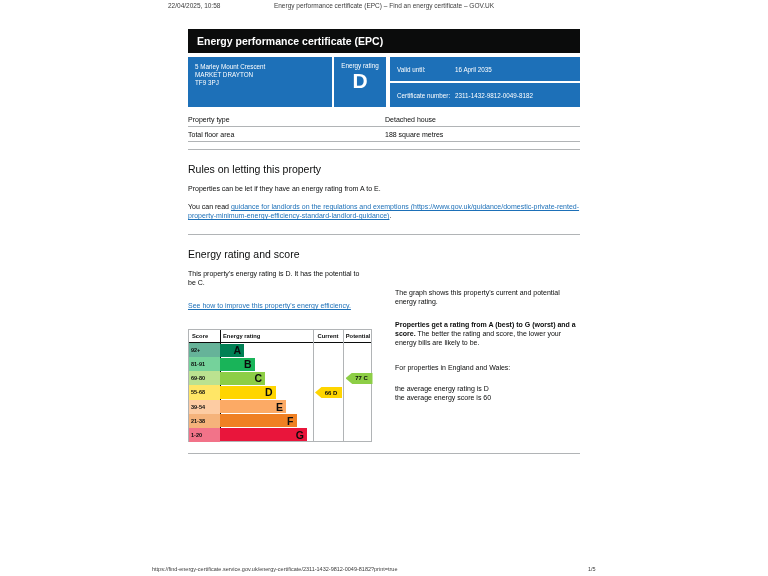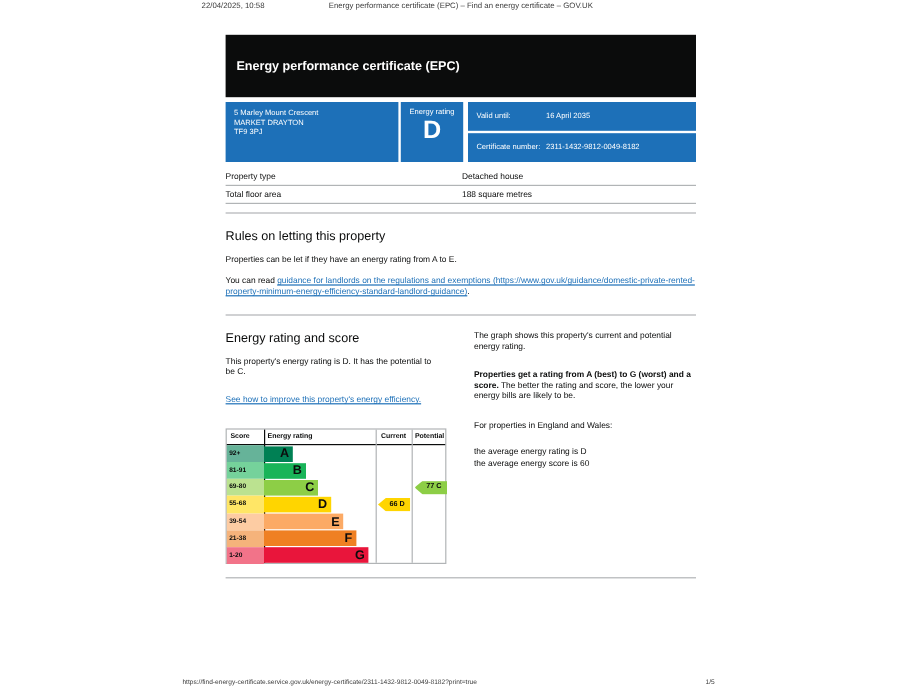--- a/index.html
+++ b/index.html
@@ -8,42 +8,42 @@
     width:768px; height:576px; position:relative; overflow:hidden;
     background:#ffffff; color:#0b0c0c;
     font-family:"Liberation Sans", sans-serif;
   }
   .print-header { position:absolute; top:2px; left:0; width:768px; height:10px; font-size:6.5px; color:#3b3b3b; }
   .ph-date { position:absolute; left:168px; top:0; }
   .ph-title { position:absolute; left:0; top:0; width:100%; text-align:center; }
 
   .content { position:absolute; left:188px; top:29px; width:392px; }
 
-  .banner { background:#0b0c0c; color:#fff; font-weight:bold; font-size:10.5px; padding:20px 9px; }
+  .banner { background:#0b0c0c; color:#fff; font-weight:bold; font-size:10.5px; padding:6px 9px; }
 
   .summary-row { display:flex; margin-top:4px; height:50px; }
   .addr-box { width:144px; background:#1d70b8; color:#fff; padding:6px 7px; font-size:6.3px; line-height:8px; margin-right:2px; }
   .rating-box { width:52px; background:#1d70b8; color:#fff; text-align:center; padding-top:5px; font-size:6.3px; margin-right:4px; }
   .rating-box .big { font-size:21px; font-weight:bold; line-height:22px; margin-top:1px; }
   .validity-box { flex:1; display:flex; flex-direction:column; gap:2px; }
   .validity-cell { background:#1d70b8; color:#fff; flex:1; position:relative; font-size:6.3px; }
   .validity-cell .lbl { position:absolute; left:7px; top:50%; transform:translateY(-50%); }
   .validity-cell .val { position:absolute; left:65px; top:50%; transform:translateY(-50%); }
 
   .details { margin-top:5px; }
   .detail-row { display:flex; border-bottom:1px solid #b1b4b6; padding:4px 0 3px; font-size:7px; }
   .detail-row .lbl { width:197px; }
 
   hr.section { border:0; border-top:1px solid #b1b4b6; margin:7px 0 0; }
 
   h2 { font-size:10.5px; margin:13px 0 0; font-weight:normal; }
   p { font-size:7px; line-height:9px; margin:9px 0 0; }
   a { color:#1d70b8; text-decoration:underline; }
 
-  .two-col { display:flex; align-items:flex-start; }
+  .two-col { display:flex; align-items:center; }
   .col-left { width:207px; }
   .col-right { width:185px; }
   .narrow { width:180px; }
   .improve-link { display:inline-block; width:164px; font-size:7px; line-height:9px; margin-top:14px; }
   .plain-line { font-size:7px; line-height:9.5px; }
   .first-line { margin-top:12px; }
 
   
   .chart { position:relative; width:184px; height:113px; border:1px solid #b1b4b6; margin-top:17px; background:#fff; }
   .chart-hline { position:absolute; top:12px; left:0; width:100%; border-top:1px solid #0b0c0c; }

